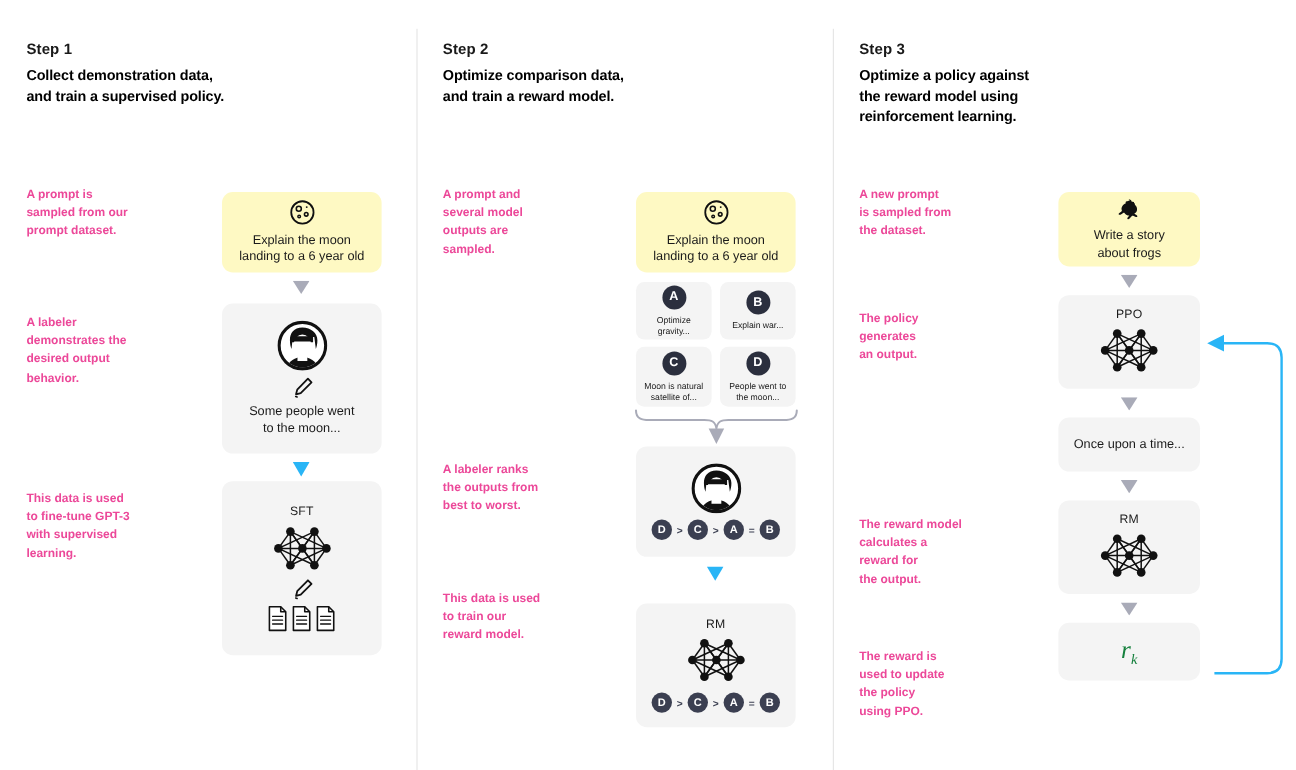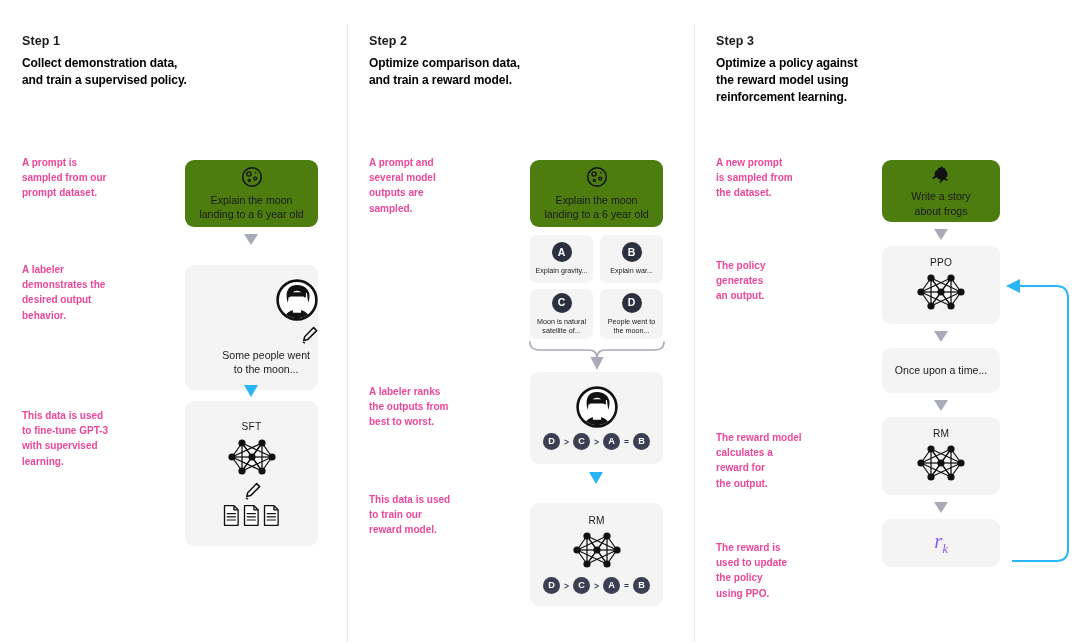--- a/index.html
+++ b/index.html
@@ -39,21 +39,21 @@
     position:absolute;left:22px;width:165px;
     font-size:10px;line-height:1.52;color:#ec4899;font-weight:700;
   }
 
   
   .box{
     position:absolute;border-radius:9px;background:#f4f4f4;
     box-sizing:border-box;
     display:flex;flex-direction:column;align-items:center;justify-content:center;
   }
-  .box.blue{background:#4d7c0f;}
+  .box.blue{background:#fef9c3;}
   .box-text{
     font-size:10.6px;line-height:1.35;text-align:center;color:#1a1a1a;
     padding:0 8px;
   }
   .box-title{
     font-size:10.2px;color:#1a1a1a;text-align:center;letter-spacing:.2px;
   }
   .mini-box{
     position:absolute;border-radius:7px;background:#f4f4f4;
     display:flex;flex-direction:column;align-items:center;justify-content:center;
@@ -74,21 +74,21 @@
   .op{font-size:8.5px;color:#3b3f51;font-weight:700;}
 
   .letter-badge{
     width:20px;height:20px;border-radius:50%;background:#2b2f3e;color:#fff;
     font-size:10.5px;font-weight:700;display:flex;align-items:center;justify-content:center;
     margin-bottom:4px;line-height:1;
   }
 
   .rk{
     font-family:"Liberation Serif","DejaVu Serif",serif;
-    font-style:italic;font-size:21px;color:#8b5cf6;
+    font-style:italic;font-size:21px;color:#15803d;
   }
   .rk sub{font-size:12px;font-style:italic;}
 
   svg{display:block;}
 </style>
 </head>
 <body>
 
 <div class="canvas">
 
@@ -203,21 +203,21 @@
           <use href="#moon"></use>
         </svg>
       <div class="box-text" style="margin-top:5px;white-space:pre-line">Explain the moon
 landing to a 6 year old</div>
     </div>
 
     <svg class="arrow" style="left:244px;top:234px" width="14" height="11" viewBox="0 0 14 11">
         <use href="#tri"></use>
       </svg>
 
-    <div class="box" style="left:185px;top:265px;width:133px;height:125px;align-items:flex-end;">
+    <div class="box" style="left:185px;top:253px;width:133px;height:125px;">
       <svg width="42" height="42" viewBox="0 0 42 42">
           <use href="#avatar"></use>
         </svg>
       <svg width="18" height="18" viewBox="0 0 18 18" style="margin-top:5px">
           <use href="#pencil"></use>
         </svg>
       <div class="box-text" style="margin-top:4px;white-space:pre-line">Some people went
 to the moon...</div>
     </div>
 
@@ -267,21 +267,21 @@
     <div class="box blue" style="left:183px;top:160px;width:133px;height:67px;">
       <svg width="22" height="22" viewBox="0 0 22 22">
           <use href="#moon"></use>
         </svg>
       <div class="box-text" style="margin-top:5px;white-space:pre-line">Explain the moon
 landing to a 6 year old</div>
     </div>
 
     <div class="mini-box" style="left:183px;top:235px;width:63px;height:48px;">
       <div class="letter-badge">A</div>
-      <div class="mini-text" style="white-space:pre-line">Explain gravity...</div>
+      <div class="mini-text" style="white-space:pre-line">Optimize gravity...</div>
     </div>
     <div class="mini-box" style="left:253px;top:235px;width:63px;height:48px;">
       <div class="letter-badge">B</div>
       <div class="mini-text" style="white-space:pre-line">Explain war...</div>
     </div>
     <div class="mini-box" style="left:183px;top:289px;width:63px;height:50px;">
       <div class="letter-badge">C</div>
       <div class="mini-text" style="white-space:pre-line">Moon is natural
 satellite of...</div>
     </div>

